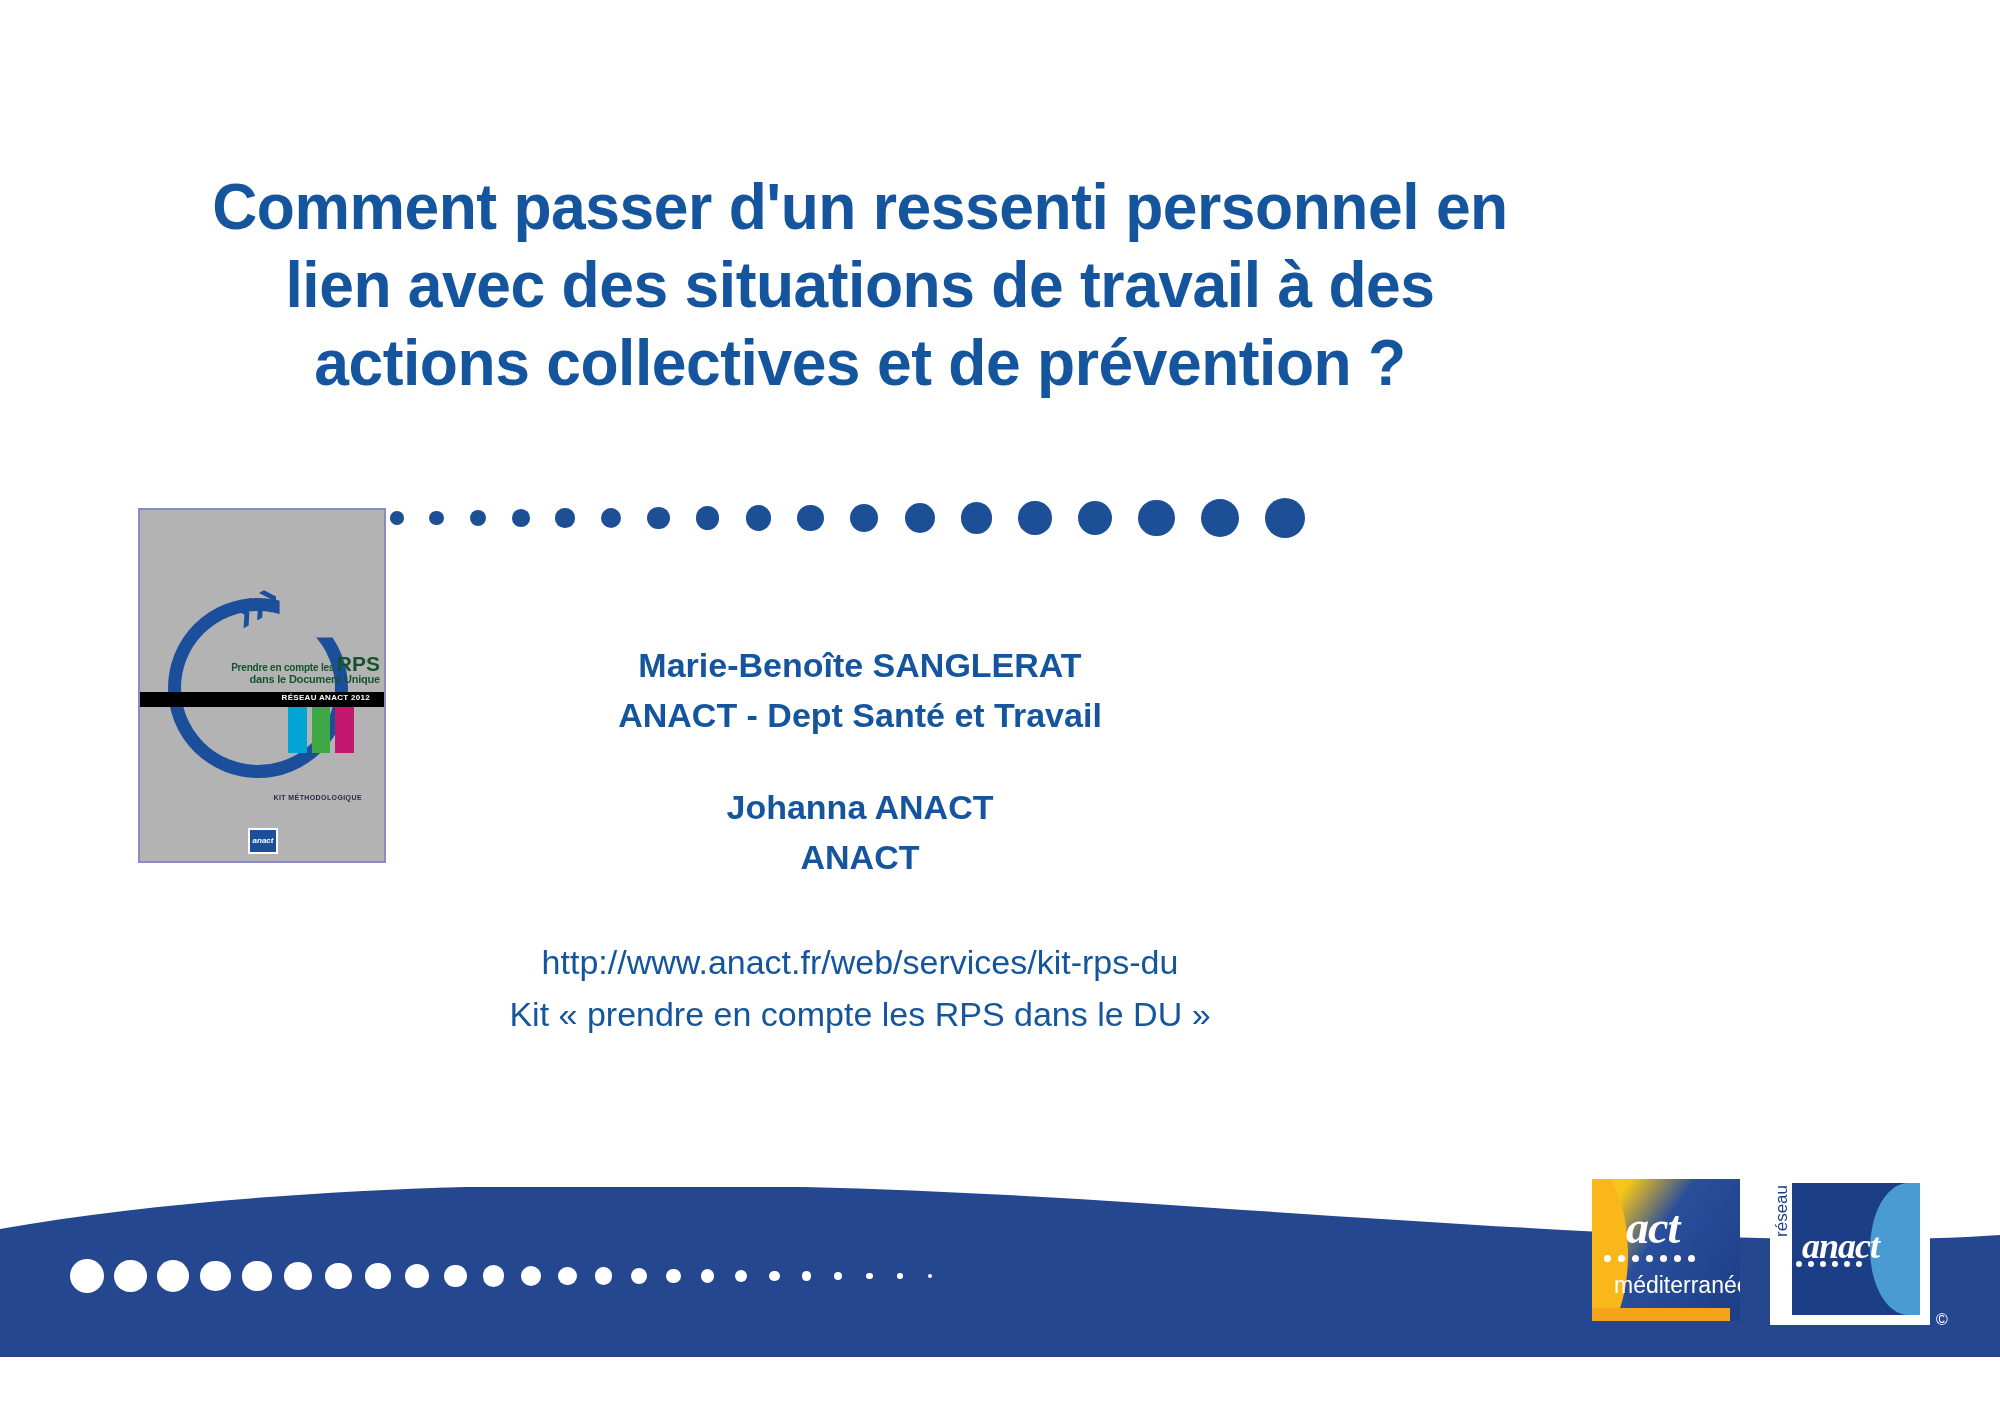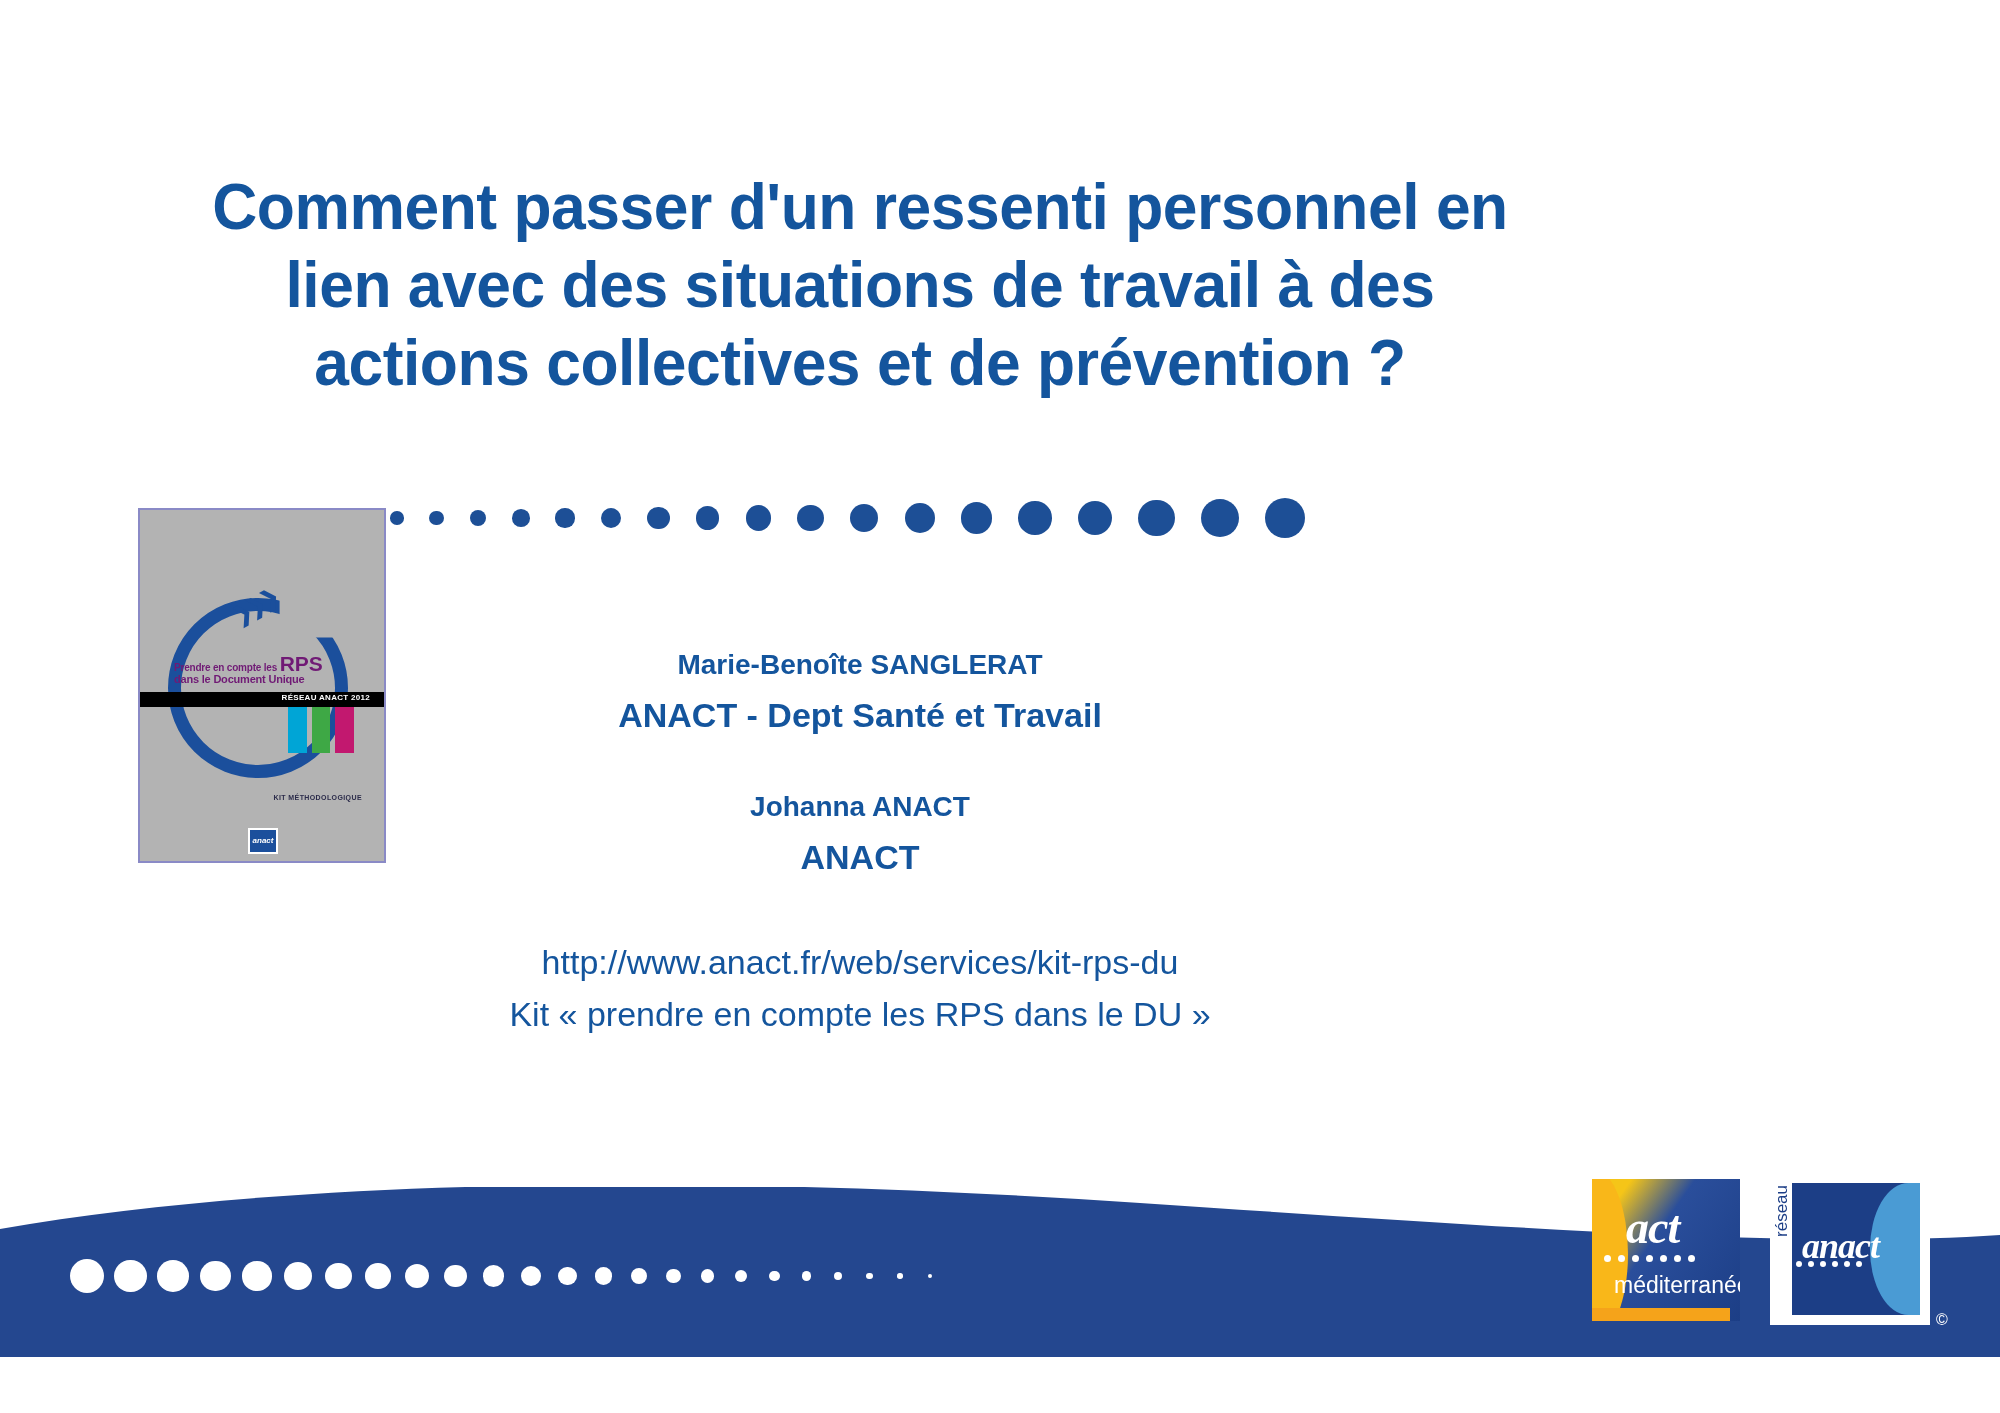--- a/index.html
+++ b/index.html
@@ -85,22 +85,22 @@
     font-weight: bold;
     letter-spacing: -3px;
     transform: rotate(-30deg);
     line-height: 1;
   }
   #book-title-wrap {
     position: absolute;
     left: 34px;
     top: 148px;
     width: 206px;
-    text-align: left;
-    color: #701a75;
+    text-align: right;
+    color: #14532d;
   }
   #book-title-main {
     font-size: 10px;
     font-weight: bold;
     line-height: 12px;
     letter-spacing: -0.2px;
   }
   #book-title-main .rps {
     font-size: 21px;
     letter-spacing: 0px;
@@ -172,21 +172,21 @@
   
   #credits {
     position: absolute;
     left: 420px;
     top: 640px;
     width: 880px;
     text-align: center;
     color: #14559D;
   }
   #credits .name {
-    font-size: 28px;
+    font-size: 34px;
     font-weight: bold;
     line-height: 50px;
   }
   #credits .org {
     font-size: 34px;
     font-weight: bold;
     line-height: 50px;
   }
   #credits .spacer { height: 42px; }
   #credits .kit-line {

